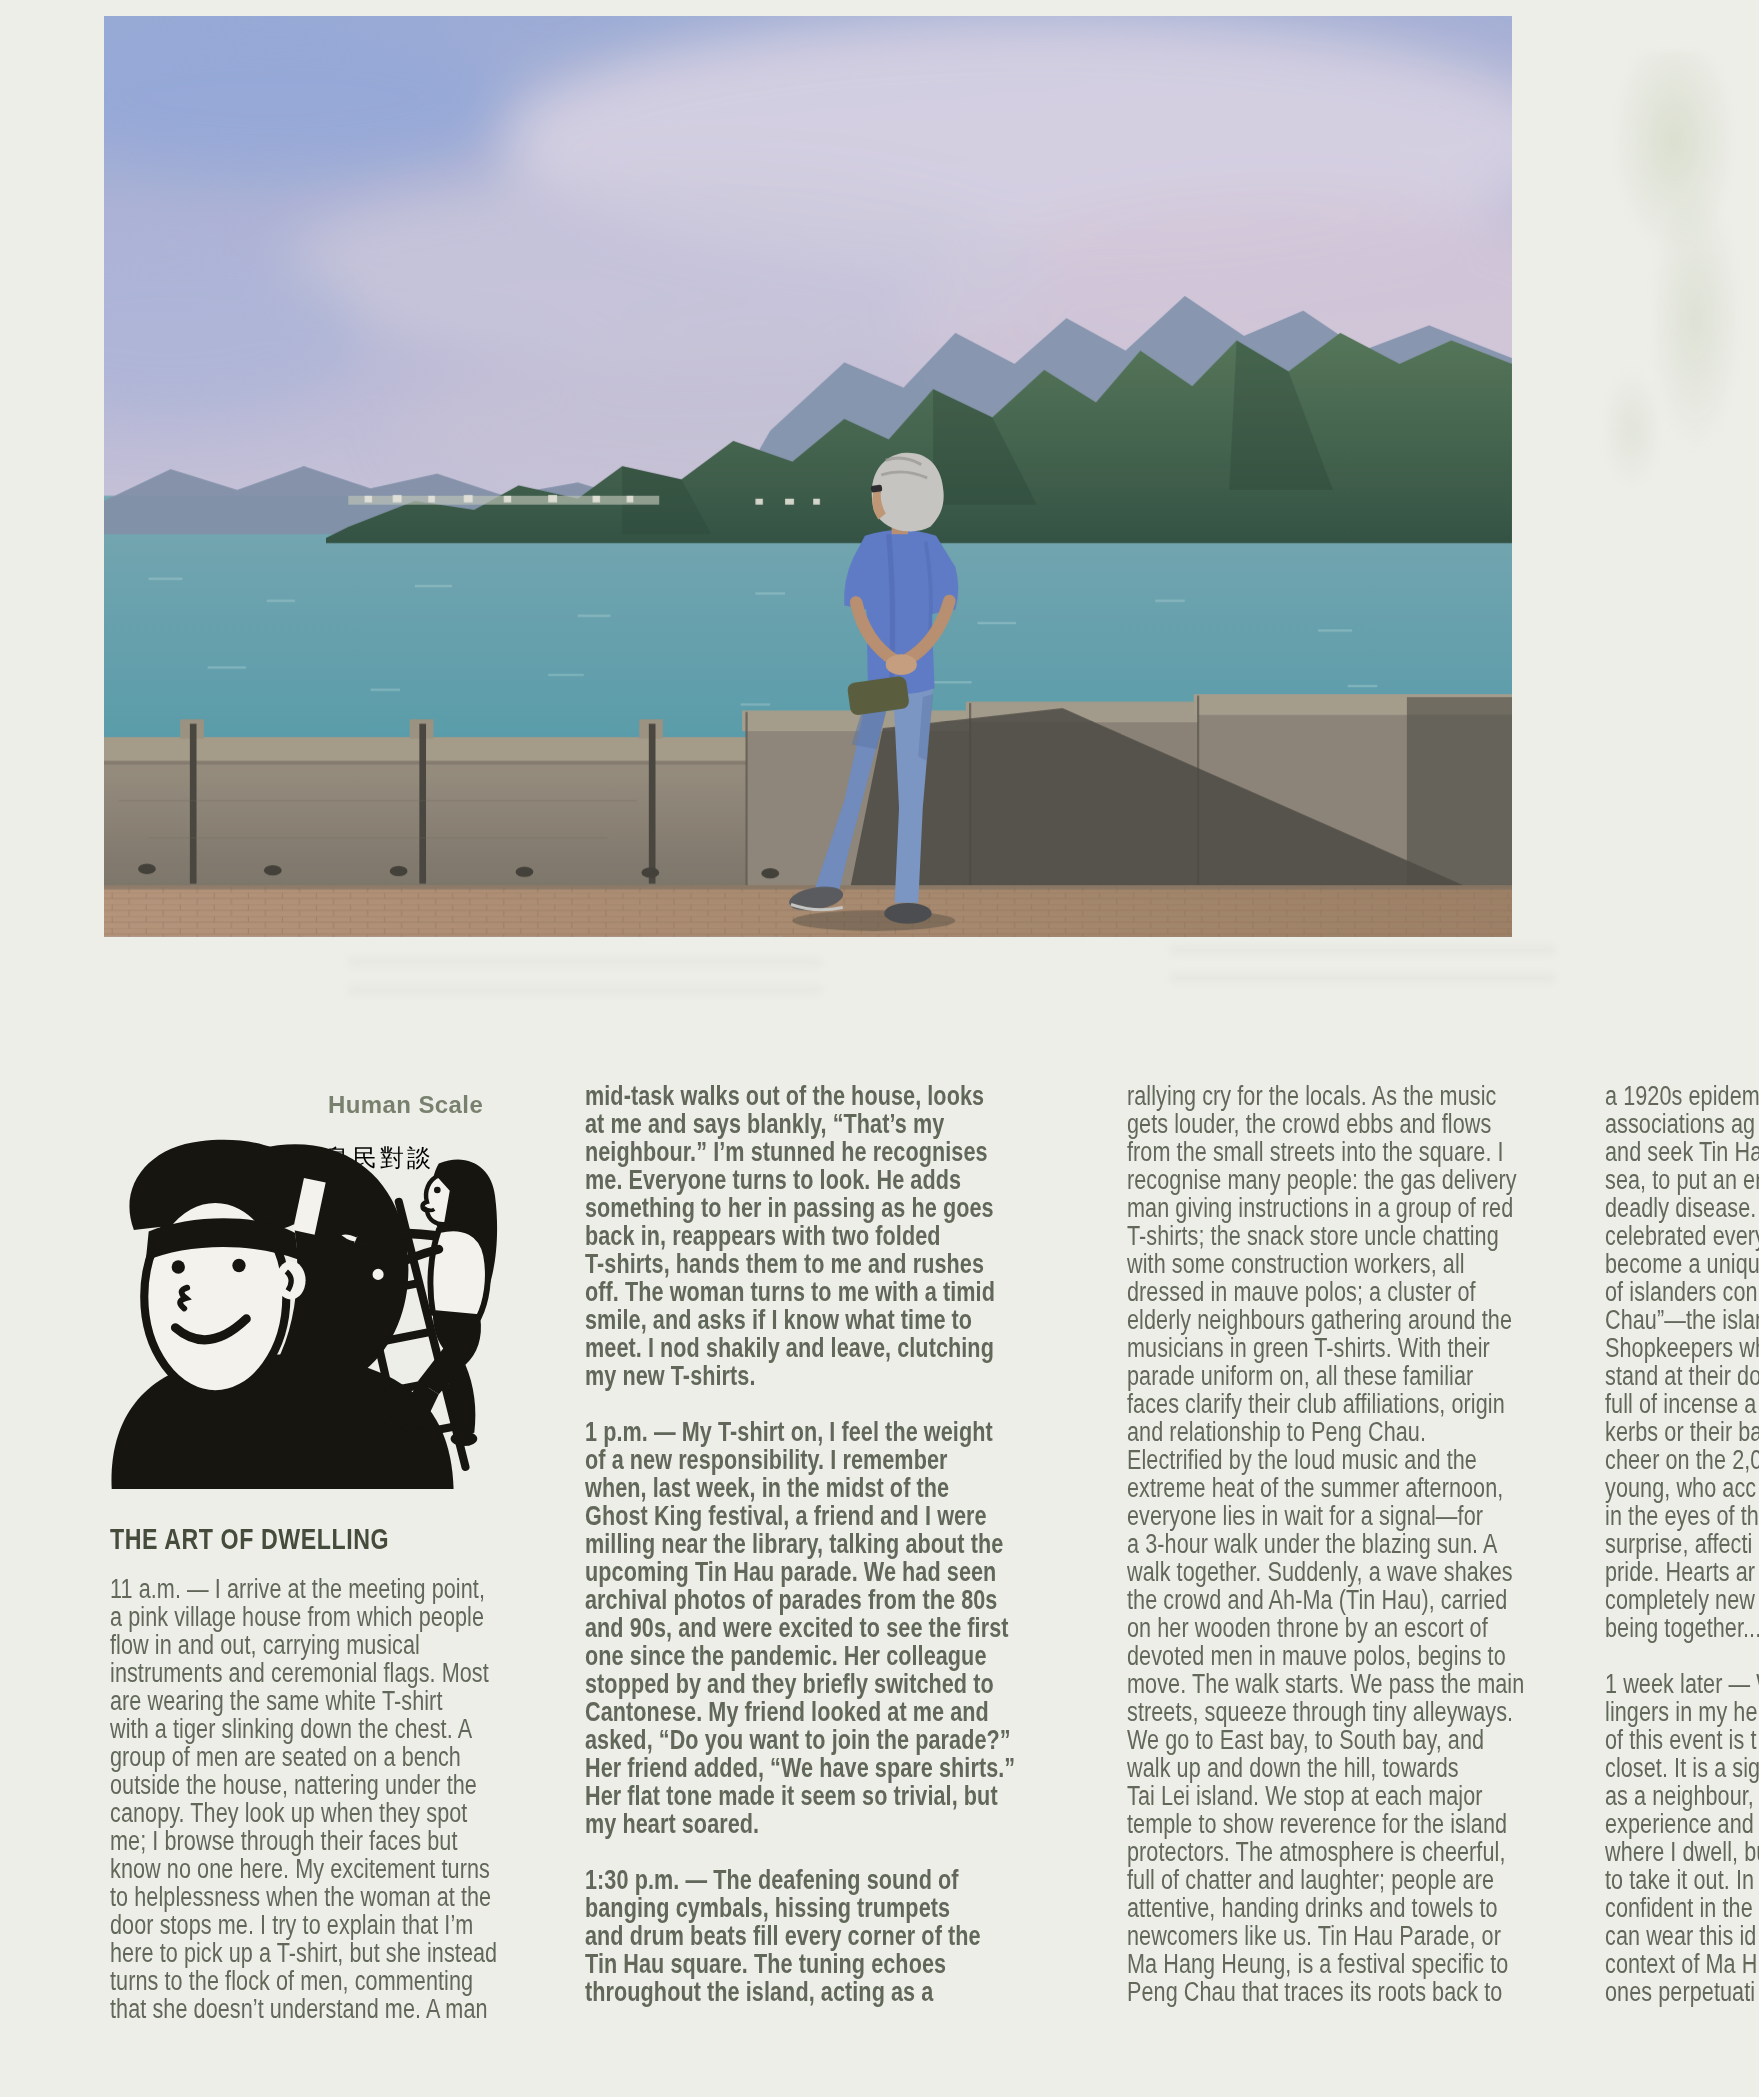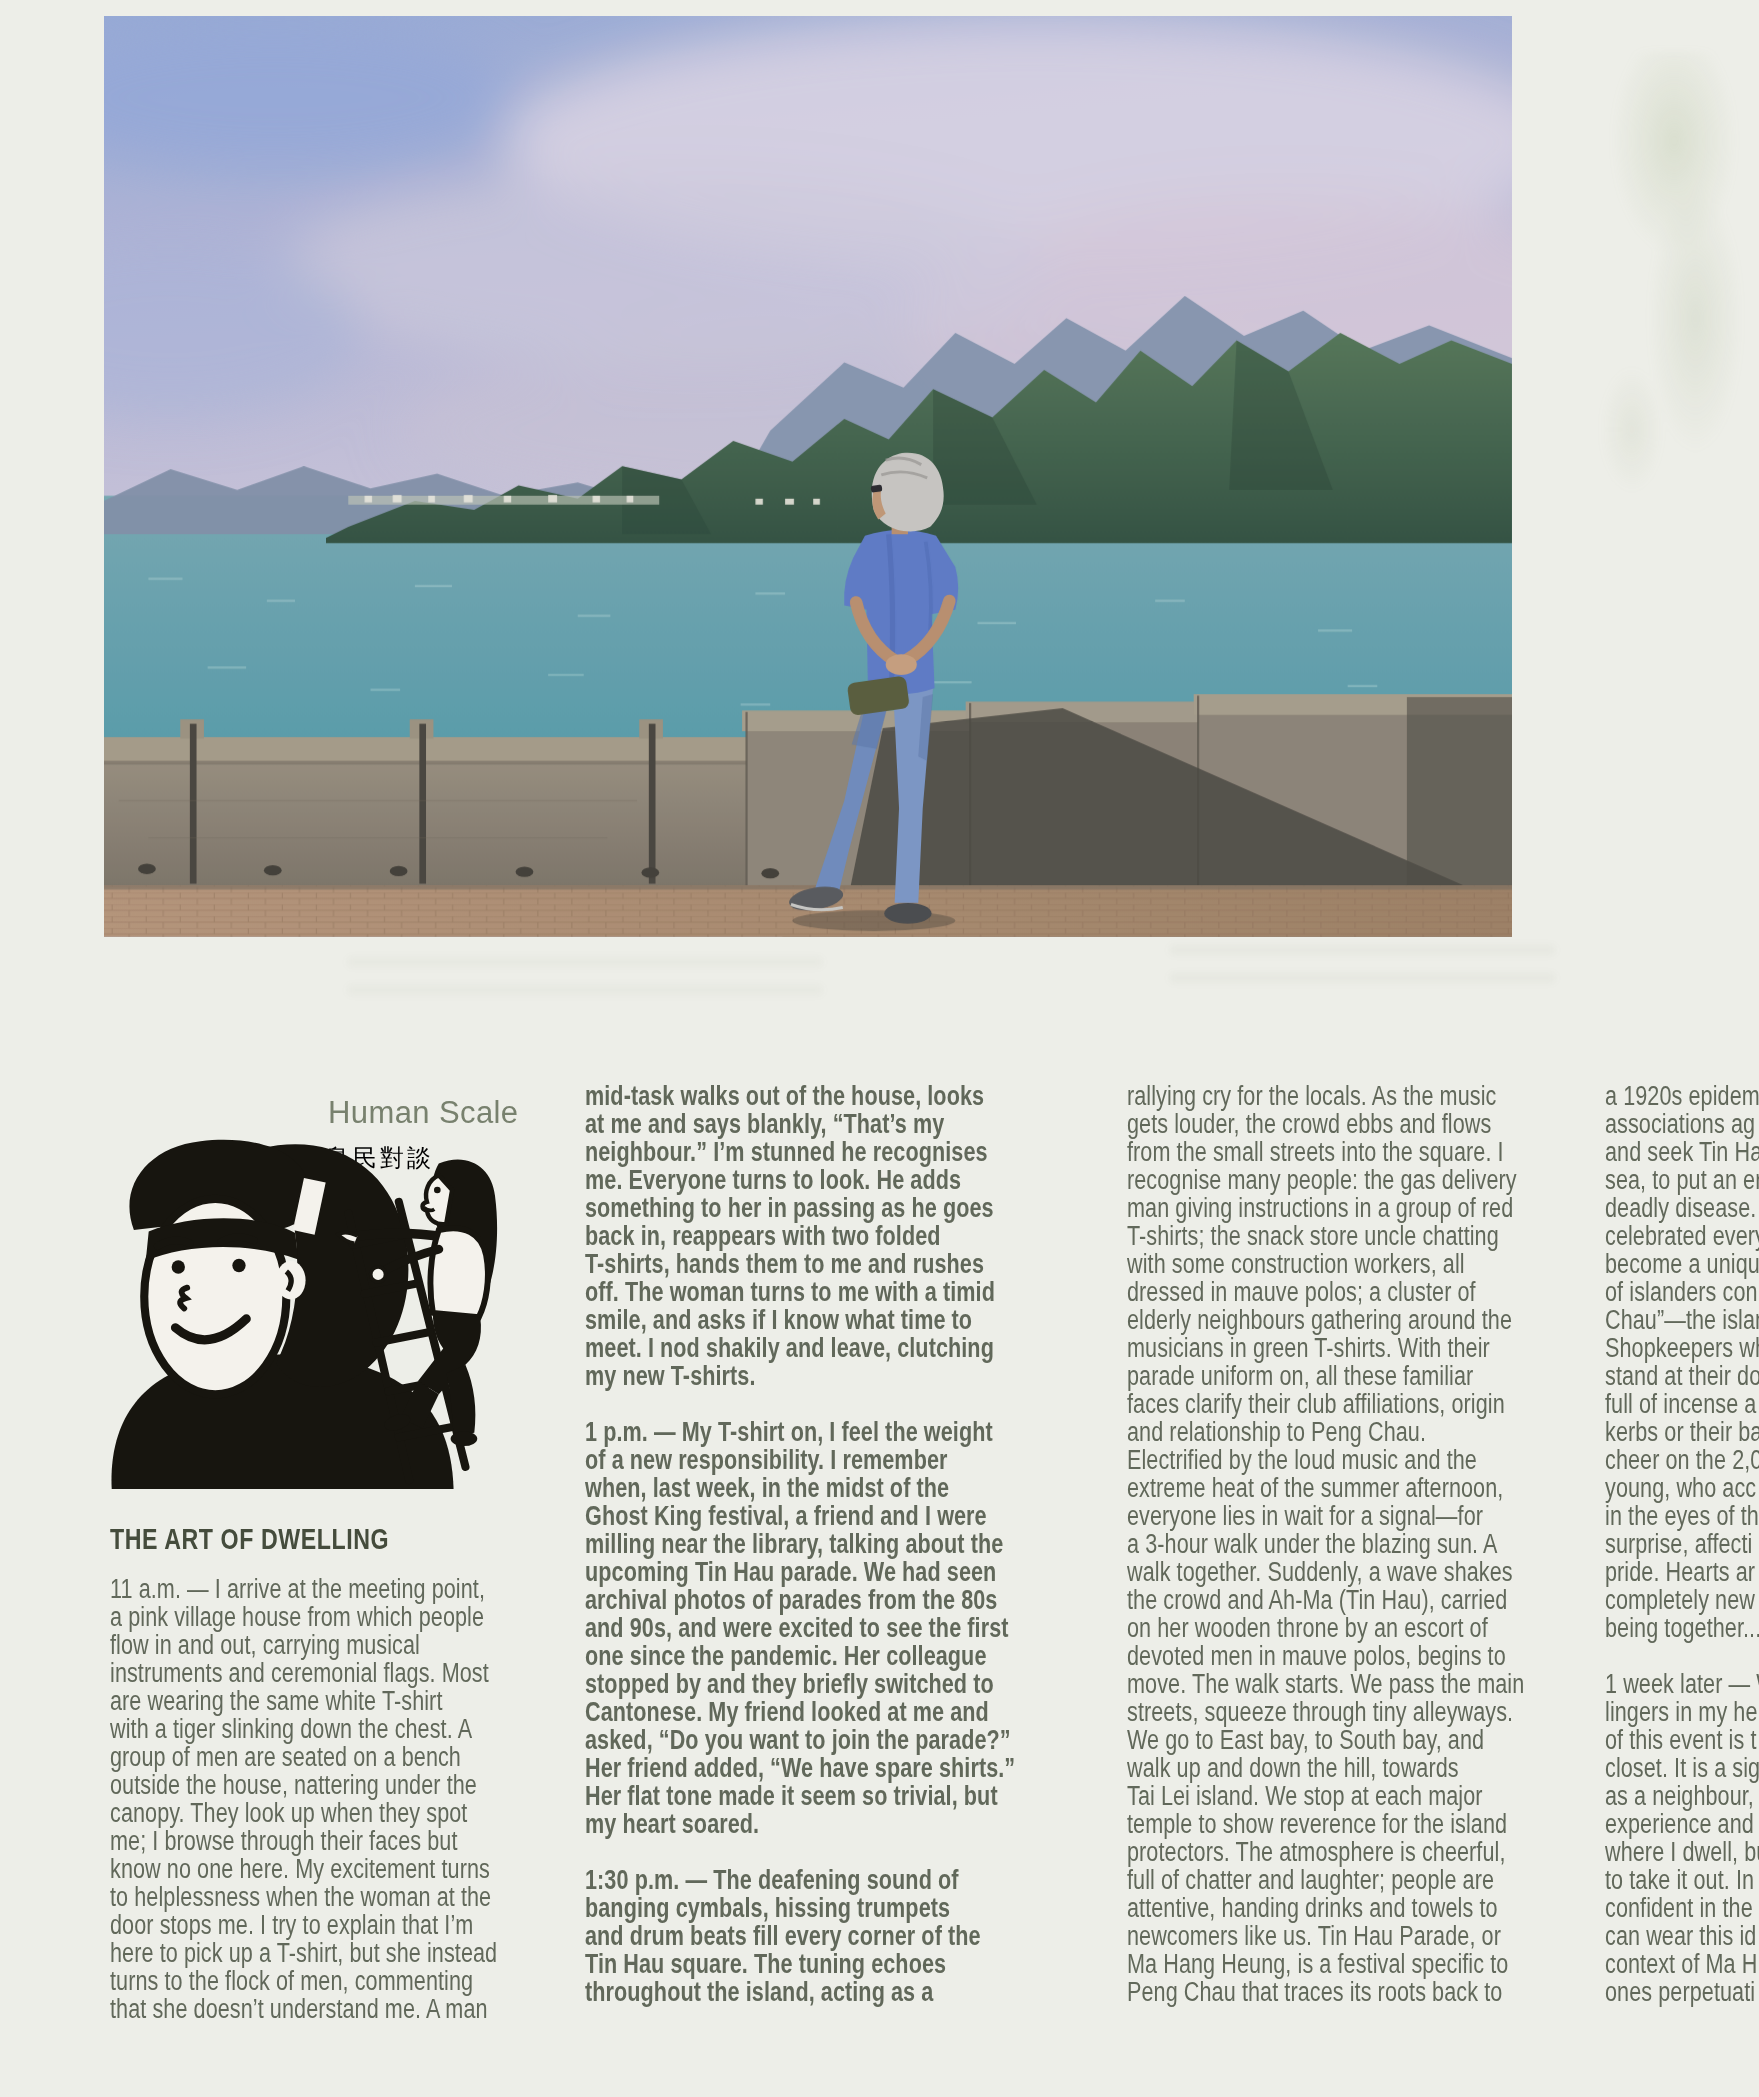--- a/index.html
+++ b/index.html
@@ -43,22 +43,22 @@
   .col-4 { left:1605px; width:474px; }
 
   .body-lines {
     white-space:pre;
     font-size:27px; line-height:28px;
     color:#61685a;
     letter-spacing:0.1px;
     transform:scaleX(.8); transform-origin:0 0;
   }
   .masthead-en {
-    position:absolute; left:218px; top:14px;
-    font-size:31px; line-height:34px; font-weight:400;
+    position:absolute; left:218px; top:6px;
+    font-size:24px; line-height:34px; font-weight:700;
     color:#78816e; letter-spacing:0.4px;
   }
   .masthead-zh {
     position:absolute; left:216px; top:59px;
     font-size:24px; line-height:34px;
     color:#000000; letter-spacing:3px;
     font-family:"Liberation Sans","DejaVu Sans",sans-serif;
   }
   .illustration { position:absolute; left:-6px; top:37px; }
   .article-heading {

